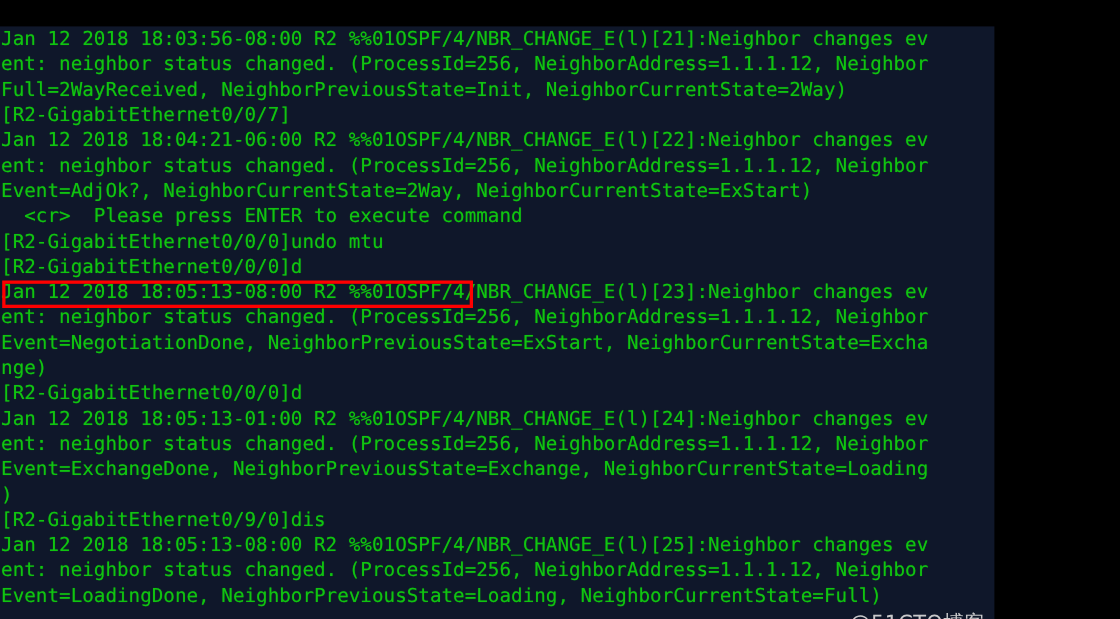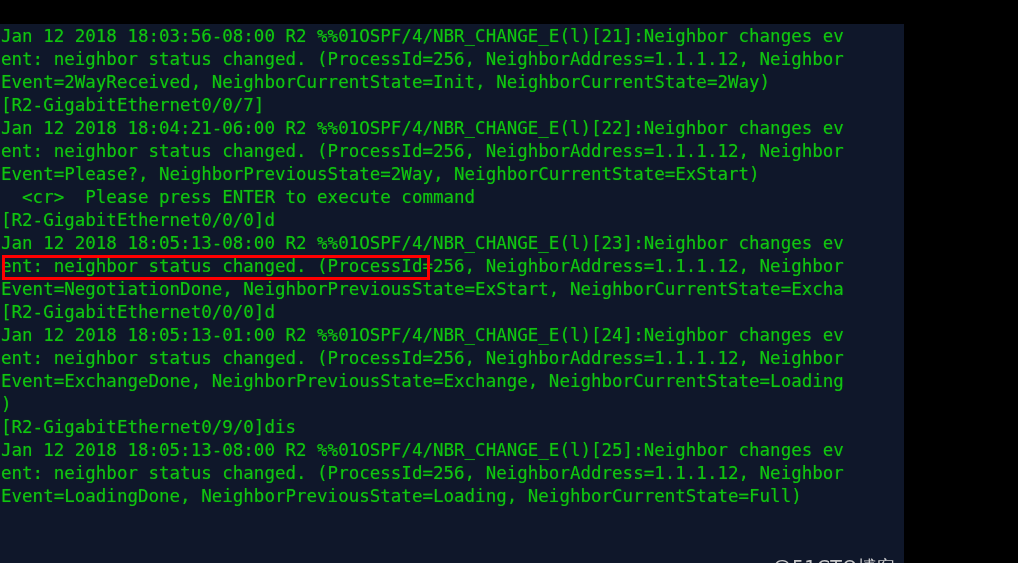--- a/index.html
+++ b/index.html
@@ -55,30 +55,32 @@
     white-space: pre;
   }
 </style>
 </head>
 <body>
 
 <div id="terminal">
   <div id="lines">
       <div class="line">Jan 12 2018 18:03:56-08:00 R2 %%01OSPF/4/NBR_CHANGE_E(l)[21]:Neighbor changes ev</div>
       <div class="line">ent: neighbor status changed. (ProcessId=256, NeighborAddress=1.1.1.12, Neighbor</div>
-      <div class="line">Event=2WayReceived, NeighborCurrentState=Init, NeighborCurrentState=2Way)</div>
+      <div class="line">Full=2WayReceived, NeighborPreviousState=Init, NeighborCurrentState=2Way)</div>
       <div class="line">[R2-GigabitEthernet0/0/7]</div>
       <div class="line">Jan 12 2018 18:04:21-06:00 R2 %%01OSPF/4/NBR_CHANGE_E(l)[22]:Neighbor changes ev</div>
       <div class="line">ent: neighbor status changed. (ProcessId=256, NeighborAddress=1.1.1.12, Neighbor</div>
-      <div class="line">Event=Please?, NeighborPreviousState=2Way, NeighborCurrentState=ExStart)</div>
+      <div class="line">Event=AdjOk?, NeighborCurrentState=2Way, NeighborCurrentState=ExStart)</div>
       <div class="line">  &lt;cr&gt;  Please press ENTER to execute command</div>
+      <div class="line">[R2-GigabitEthernet0/0/0]undo mtu</div>
       <div class="line">[R2-GigabitEthernet0/0/0]d</div>
       <div class="line">Jan 12 2018 18:05:13-08:00 R2 %%01OSPF/4/NBR_CHANGE_E(l)[23]:Neighbor changes ev</div>
       <div class="line">ent: neighbor status changed. (ProcessId=256, NeighborAddress=1.1.1.12, Neighbor</div>
       <div class="line">Event=NegotiationDone, NeighborPreviousState=ExStart, NeighborCurrentState=Excha</div>
+      <div class="line">nge)</div>
       <div class="line">[R2-GigabitEthernet0/0/0]d</div>
       <div class="line">Jan 12 2018 18:05:13-01:00 R2 %%01OSPF/4/NBR_CHANGE_E(l)[24]:Neighbor changes ev</div>
       <div class="line">ent: neighbor status changed. (ProcessId=256, NeighborAddress=1.1.1.12, Neighbor</div>
       <div class="line">Event=ExchangeDone, NeighborPreviousState=Exchange, NeighborCurrentState=Loading</div>
       <div class="line">)</div>
       <div class="line">[R2-GigabitEthernet0/9/0]dis</div>
       <div class="line">Jan 12 2018 18:05:13-08:00 R2 %%01OSPF/4/NBR_CHANGE_E(l)[25]:Neighbor changes ev</div>
       <div class="line">ent: neighbor status changed. (ProcessId=256, NeighborAddress=1.1.1.12, Neighbor</div>
       <div class="line">Event=LoadingDone, NeighborPreviousState=Loading, NeighborCurrentState=Full)</div>
     </div>

